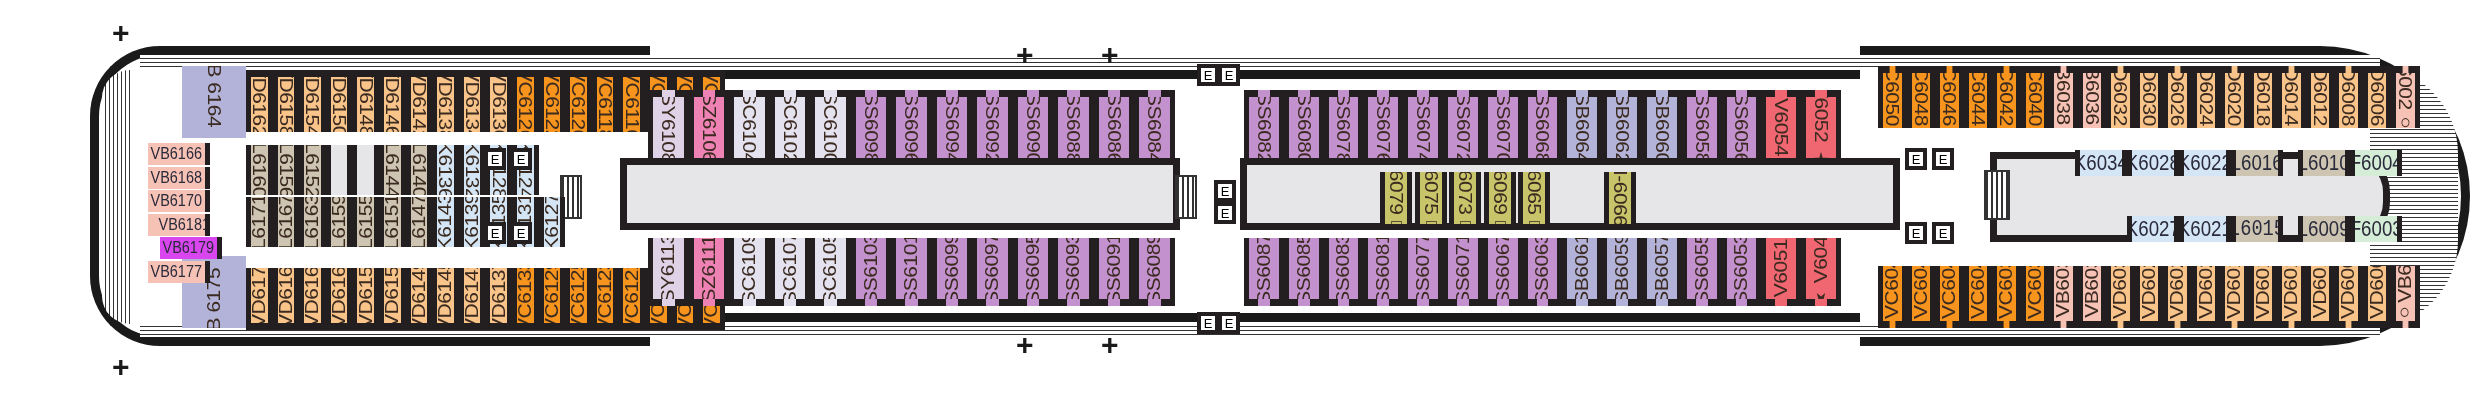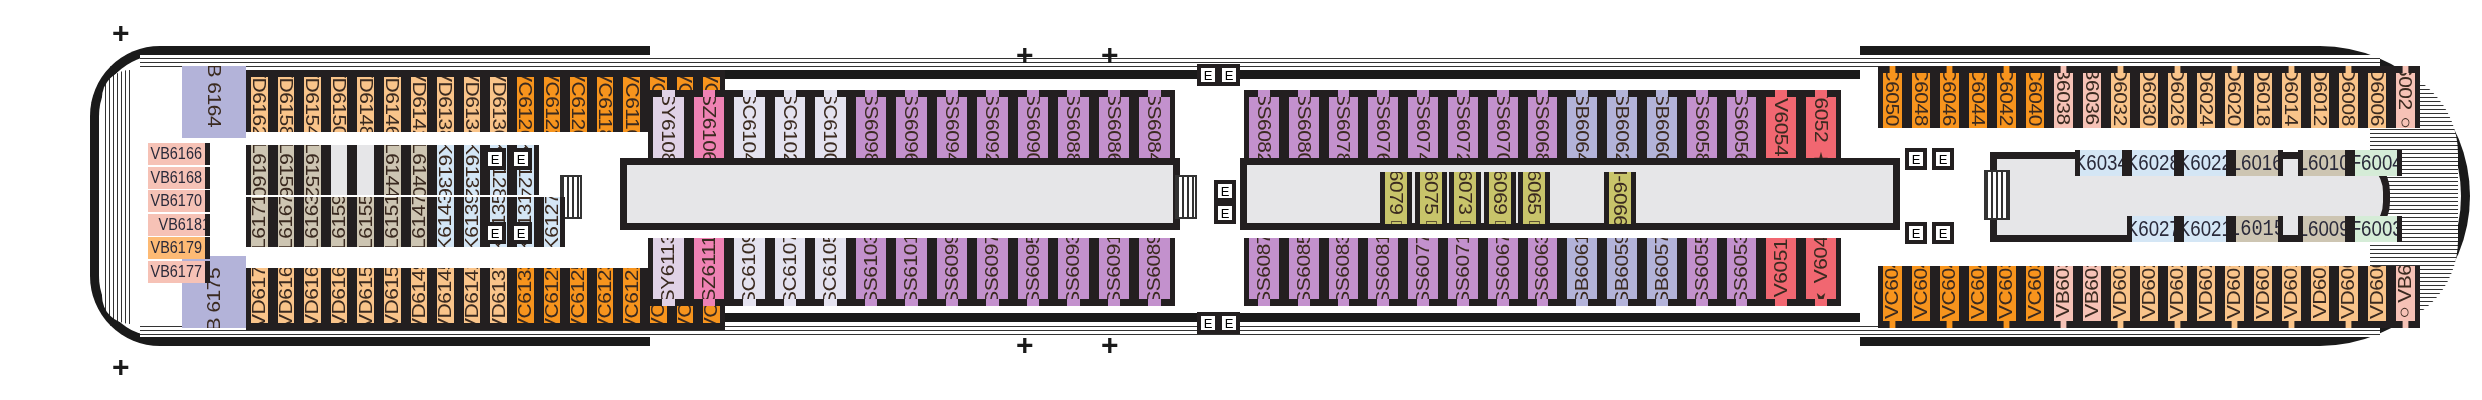--- a/index.html
+++ b/index.html
@@ -69,21 +69,21 @@
       </div>
       <div class="cabin" style="left:148px;top:166.5px;width:62px;height:22px;background:#f6c2b6;border-left:none;border-right:5px solid #231f20;">
         <span class="hlabel" style="font-size:17px;">VB6168</span>
       </div>
       <div class="cabin" style="left:148px;top:190px;width:62px;height:22px;background:#f6c2b6;border-left:none;border-right:5px solid #231f20;">
         <span class="hlabel" style="font-size:17px;">VB6170</span>
       </div>
       <div class="cabin" style="left:148px;top:213.5px;width:62px;height:22px;background:#f6c2b6;border-left:none;border-right:5px solid #231f20;padding-left:16px;">
         <span class="hlabel" style="font-size:17px;">VB6181</span>
       </div>
-      <div class="cabin" style="left:148px;top:237px;width:62px;height:22px;background:#fdba74;border-left:none;border-right:5px solid #231f20;">
+      <div class="cabin" style="left:160px;top:237px;width:62px;height:22px;background:#d946ef;border-left:none;border-right:5px solid #231f20;">
         <span class="hlabel" style="font-size:17px;">VB6179</span>
       </div>
       <div class="cabin" style="left:148px;top:260.5px;width:62px;height:22px;background:#f6c2b6;border-left:none;border-right:5px solid #231f20;">
         <span class="hlabel" style="font-size:17px;">VB6177</span>
       </div>
     </div>
   <div id="rows">
       <div class="cabin top" style="left:246px;top:70px;width:26.6px;height:62px;background:#f9c48a;">
         <span class="vlabel">VD6162*</span>
       </div>

